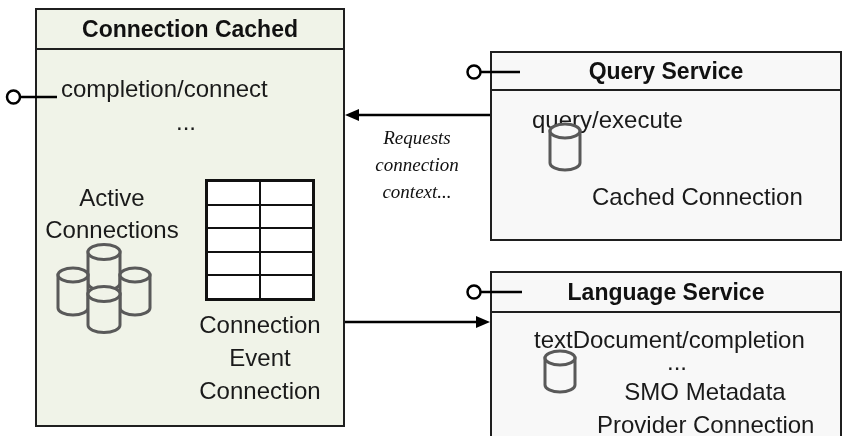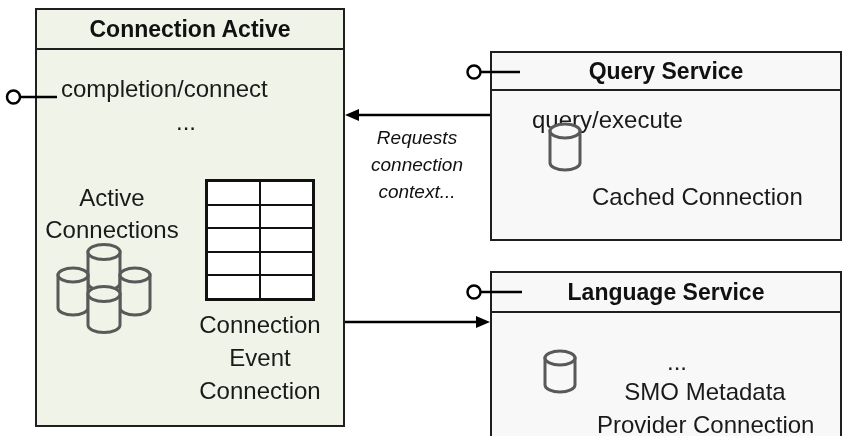--- a/index.html
+++ b/index.html
@@ -12,36 +12,36 @@
   .box.green{background:#f0f3e8;}
   .box.gray{background:#f8f8f8;margin-top:44px;}
   .box-header{
     border-bottom:2px solid #1f1f1f; box-sizing:border-box;
     display:flex; align-items:center; justify-content:center;
     font-weight:bold; font-size:23px; color:#111;
   }
   .t{position:absolute; box-sizing:border-box;}
   .body-text{font-size:24px; line-height:33px; white-space:nowrap;}
   .center{text-align:center;}
-  .arrow-label{font-style:italic; font-size:19px; text-align:center; color:#111;}
+  .arrow-label{font-style:italic; font-size:19px; text-align:center; color:#111;font-family:Liberation Serif, serif;}
   .cb-table{
     position:absolute; left:168px; top:169px; width:110px; height:122px;
     border:2px solid #111; background:#ffffff; box-sizing:border-box;
     display:grid; grid-template-columns:1fr 1fr; grid-template-rows:repeat(5,1fr);
   }
   .cb-table .cell{border:1px solid #111; background:#ffffff;}
   svg.overlay{position:absolute; left:0; top:0; z-index:5; pointer-events:none;}
 </style>
 </head>
 <body>
 
 <div class="canvas">
 
   <div class="box green" style="left:35px; top:8px; width:310px; height:419px;">
-    <div class="box-header" style="height:40px;">Connection Active</div>
+    <div class="box-header" style="height:40px;">Connection Cached</div>
 
     <div class="t body-text" style="left:24px; top:62px; width:250px;">
       <div>completion/connect</div>
       <div class="center">...</div>
     </div>
 
     <div class="t body-text center" style="left:0px; top:172px; width:150px; line-height:32px;">
       <div>Active</div>
       <div>Connections</div>
     </div>
@@ -68,20 +68,21 @@
 
   <div class="box gray" style="left:490px; top:7px; width:352px; height:190px;">
     <div class="box-header" style="height:38px;">Query Service</div>
     <div class="t body-text" style="left:40px; top:50px;">query/execute</div>
     <div class="t body-text center" style="left:0px; top:76px; width:154px; line-height:30px;">...</div>
     <div class="t body-text" style="left:100px; top:127px;">Cached Connection</div>
   </div>
 
   <div class="box gray" style="left:490px; top:227px; width:352px; height:198px;">
     <div class="box-header" style="height:40px;">Language Service</div>
+    <div class="t body-text" style="left:42px; top:50px;">textDocument/completion</div>
     <div class="t body-text center" style="left:95px; top:74px; width:180px; line-height:30px;">...</div>
     <div class="t body-text center" style="left:105px; top:102px; width:216px;">
       <div>SMO Metadata</div>
       <div>Provider Connection</div>
     </div>
   </div>
 
   <div class="t arrow-label" style="left:345px; top:124px; width:144px; line-height:27px;">
     <div>Requests</div>
     <div>connection</div>

